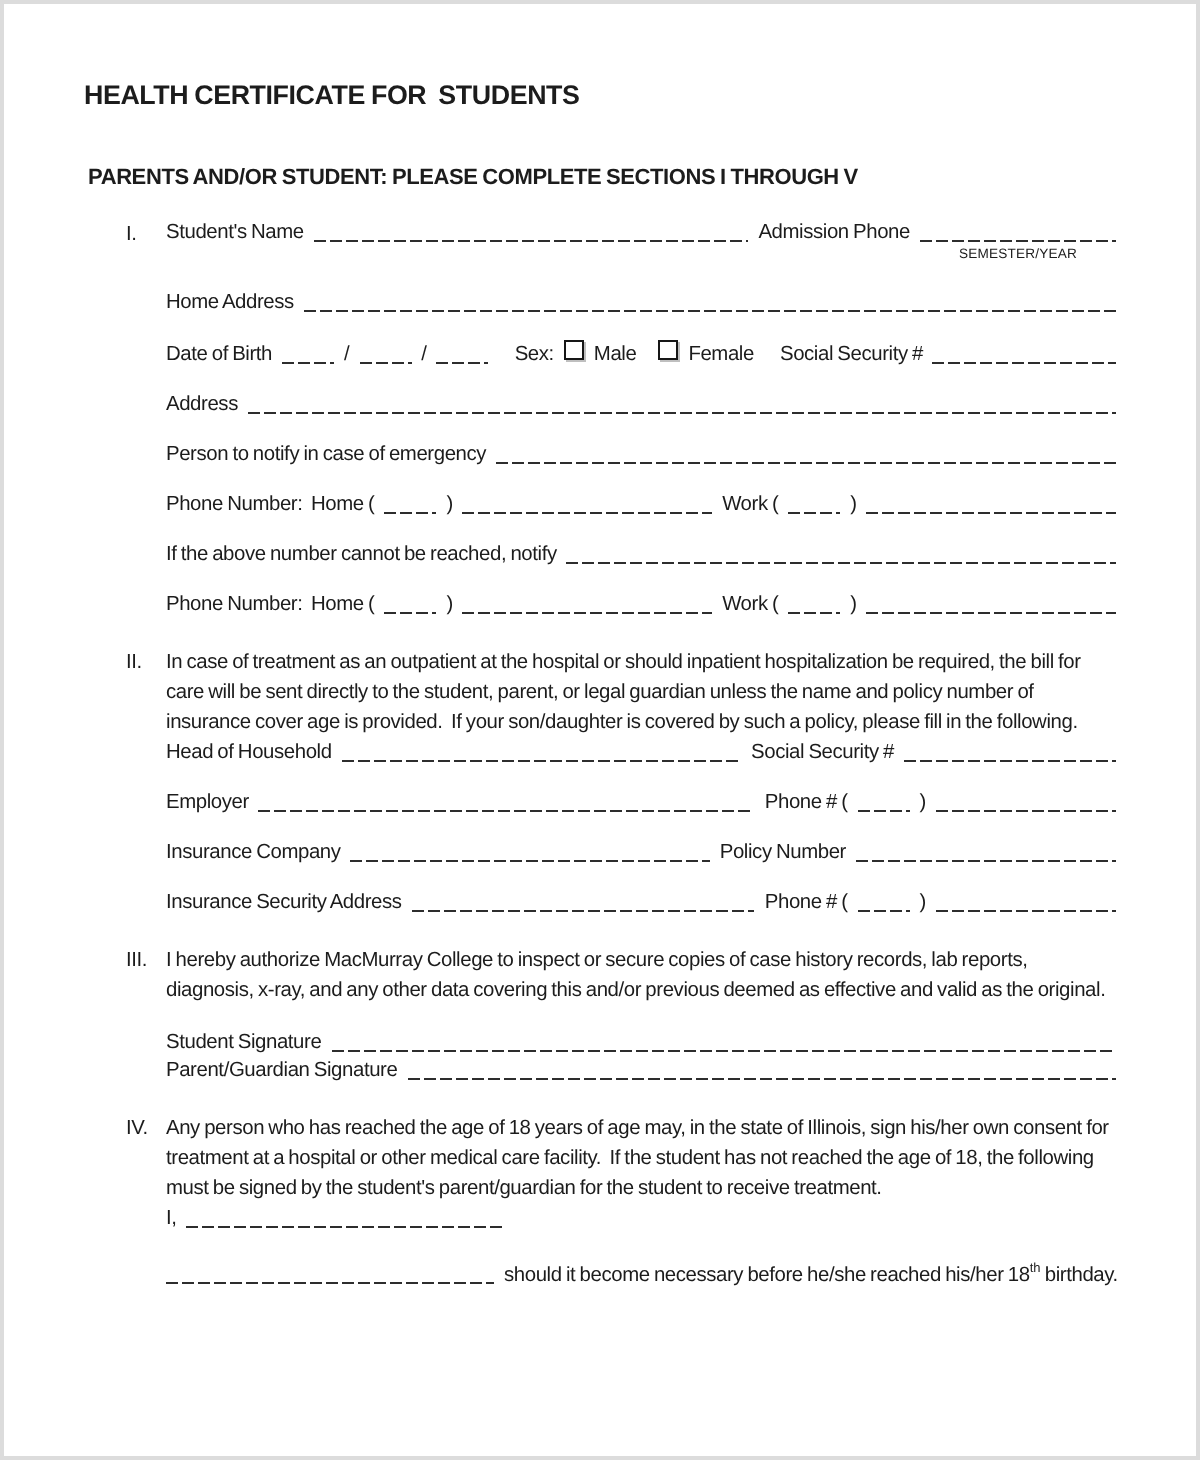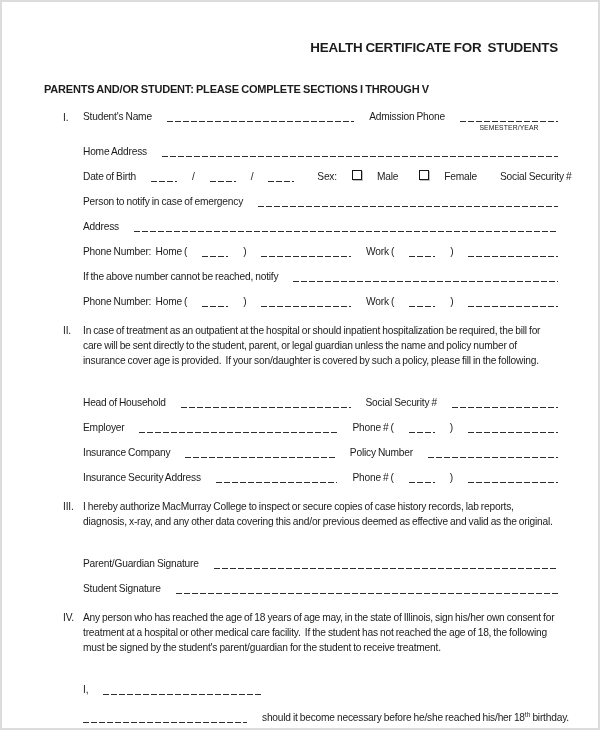--- a/index.html
+++ b/index.html
@@ -5,38 +5,38 @@
   html,body{margin:0;padding:0;background:#ffffff;}
   .doc{
     width:600px;height:730px;box-sizing:border-box;overflow:hidden;
     background:#ffffff;border:2px solid #dcdcdc;
     padding:38px 40px 0 40px;
     font-family:"Liberation Sans",sans-serif;
     font-size:10.2px;color:#1c1c1c;
     letter-spacing:-0.2px;word-spacing:-0.5px;
   }
   .title{
-    text-align:right;font-weight:bold;font-size:13.4px;
+    text-align:left;font-weight:bold;font-size:13.4px;
     white-space:pre-wrap;margin:0 0 28px 0;letter-spacing:-0.2px;
   }
   .para{line-height:15px;white-space:pre-wrap;margin:0;}
   .intro{margin:0 0 0 2px;}
   .intro-bold{font-weight:bold;margin-left:4px;}
   .main-heading{
     font-weight:bold;font-size:11px;margin:16px 0 0 2px;white-space:pre-wrap;
   }
   .section{display:flex;margin-top:15px;}
   .section .num{flex:0 0 20px;margin-left:21px;line-height:15px;}
   .section .body{flex:1 1 auto;min-width:0;}
   .row{
-    display:flex;align-items:baseline;column-gap:15px;
+    display:flex;align-items:baseline;column-gap:5px;
     line-height:13px;margin-top:12px;
   }
   .row.first{margin-top:0;}
-  .row.mt10{margin-top:28px;}
+  .row.mt10{margin-top:1px;}
   .row.mt14{margin-top:14px;}
   .lb{white-space:pre;flex:0 0 auto;}
   .bl{
     height:9px;flex:0 0 auto;
     background-image:repeating-linear-gradient(90deg,#2d2d2d 0,#2d2d2d 6px,rgba(0,0,0,0) 6px,rgba(0,0,0,0) 8px);
     background-size:100% 1.2px;background-repeat:no-repeat;background-position:0 100%;
     transform:translateY(2px);
   }
   .grow{flex:1 1 20px;}
   .w26{width:26px;} .w90{width:90px;} .w98{width:98px;}
@@ -87,25 +87,25 @@
         <span class="bl w26"></span>
         <span class="lb ml8">Sex:</span>
         <span class="cb"></span>
         <span class="lb">Male</span>
         <span class="cb ml6"></span>
         <span class="lb">Female</span>
         <span class="lb ml8">Social Security #</span>
         <span class="bl grow"></span>
       </div>
       <div class="row">
-        <span class="lb">Person to notify in case of emergency</span>
+        <span class="lb">Address</span>
         <span class="bl grow"></span>
       </div>
       <div class="row">
-        <span class="lb">Address</span>
+        <span class="lb">Person to notify in case of emergency</span>
         <span class="bl grow"></span>
       </div>
       <div class="row">
         <span class="lb">Phone Number:  Home (</span>
         <span class="bl w26"></span>
         <span class="lb">)</span>
         <span class="bl grow"></span>
         <span class="lb">Work (</span>
         <span class="bl w26"></span>
         <span class="lb">)</span>
@@ -160,26 +160,26 @@
         <span class="lb">)</span>
         <span class="bl w90"></span>
       </div>
     </div>
   </div>
 
   <div class="section">
     <div class="num">III.</div>
     <div class="body">
       <p class="para">I hereby authorize MacMurray College to inspect or secure copies of case history records, lab reports, diagnosis, x-ray, and any other data covering this and/or previous deemed as effective and valid as the original.</p>
+      <div class="row">
+        <span class="lb">Student Signature</span>
+        <span class="bl grow"></span>
+      </div>
       <div class="row mt10">
         <span class="lb">Parent/Guardian Signature</span>
-        <span class="bl grow"></span>
-      </div>
-      <div class="row">
-        <span class="lb">Student Signature</span>
         <span class="bl grow"></span>
       </div>
     </div>
   </div>
 
   <div class="section">
     <div class="num">IV.</div>
     <div class="body">
       <p class="para">Any person who has reached the age of 18 years of age may, in the state of Illinois, sign his/her own consent for treatment at a hospital or other medical care facility.  If the student has not reached the age of 18, the following must be signed by the student's parent/guardian for the student to receive treatment.</p>
       <div class="row mt10">

